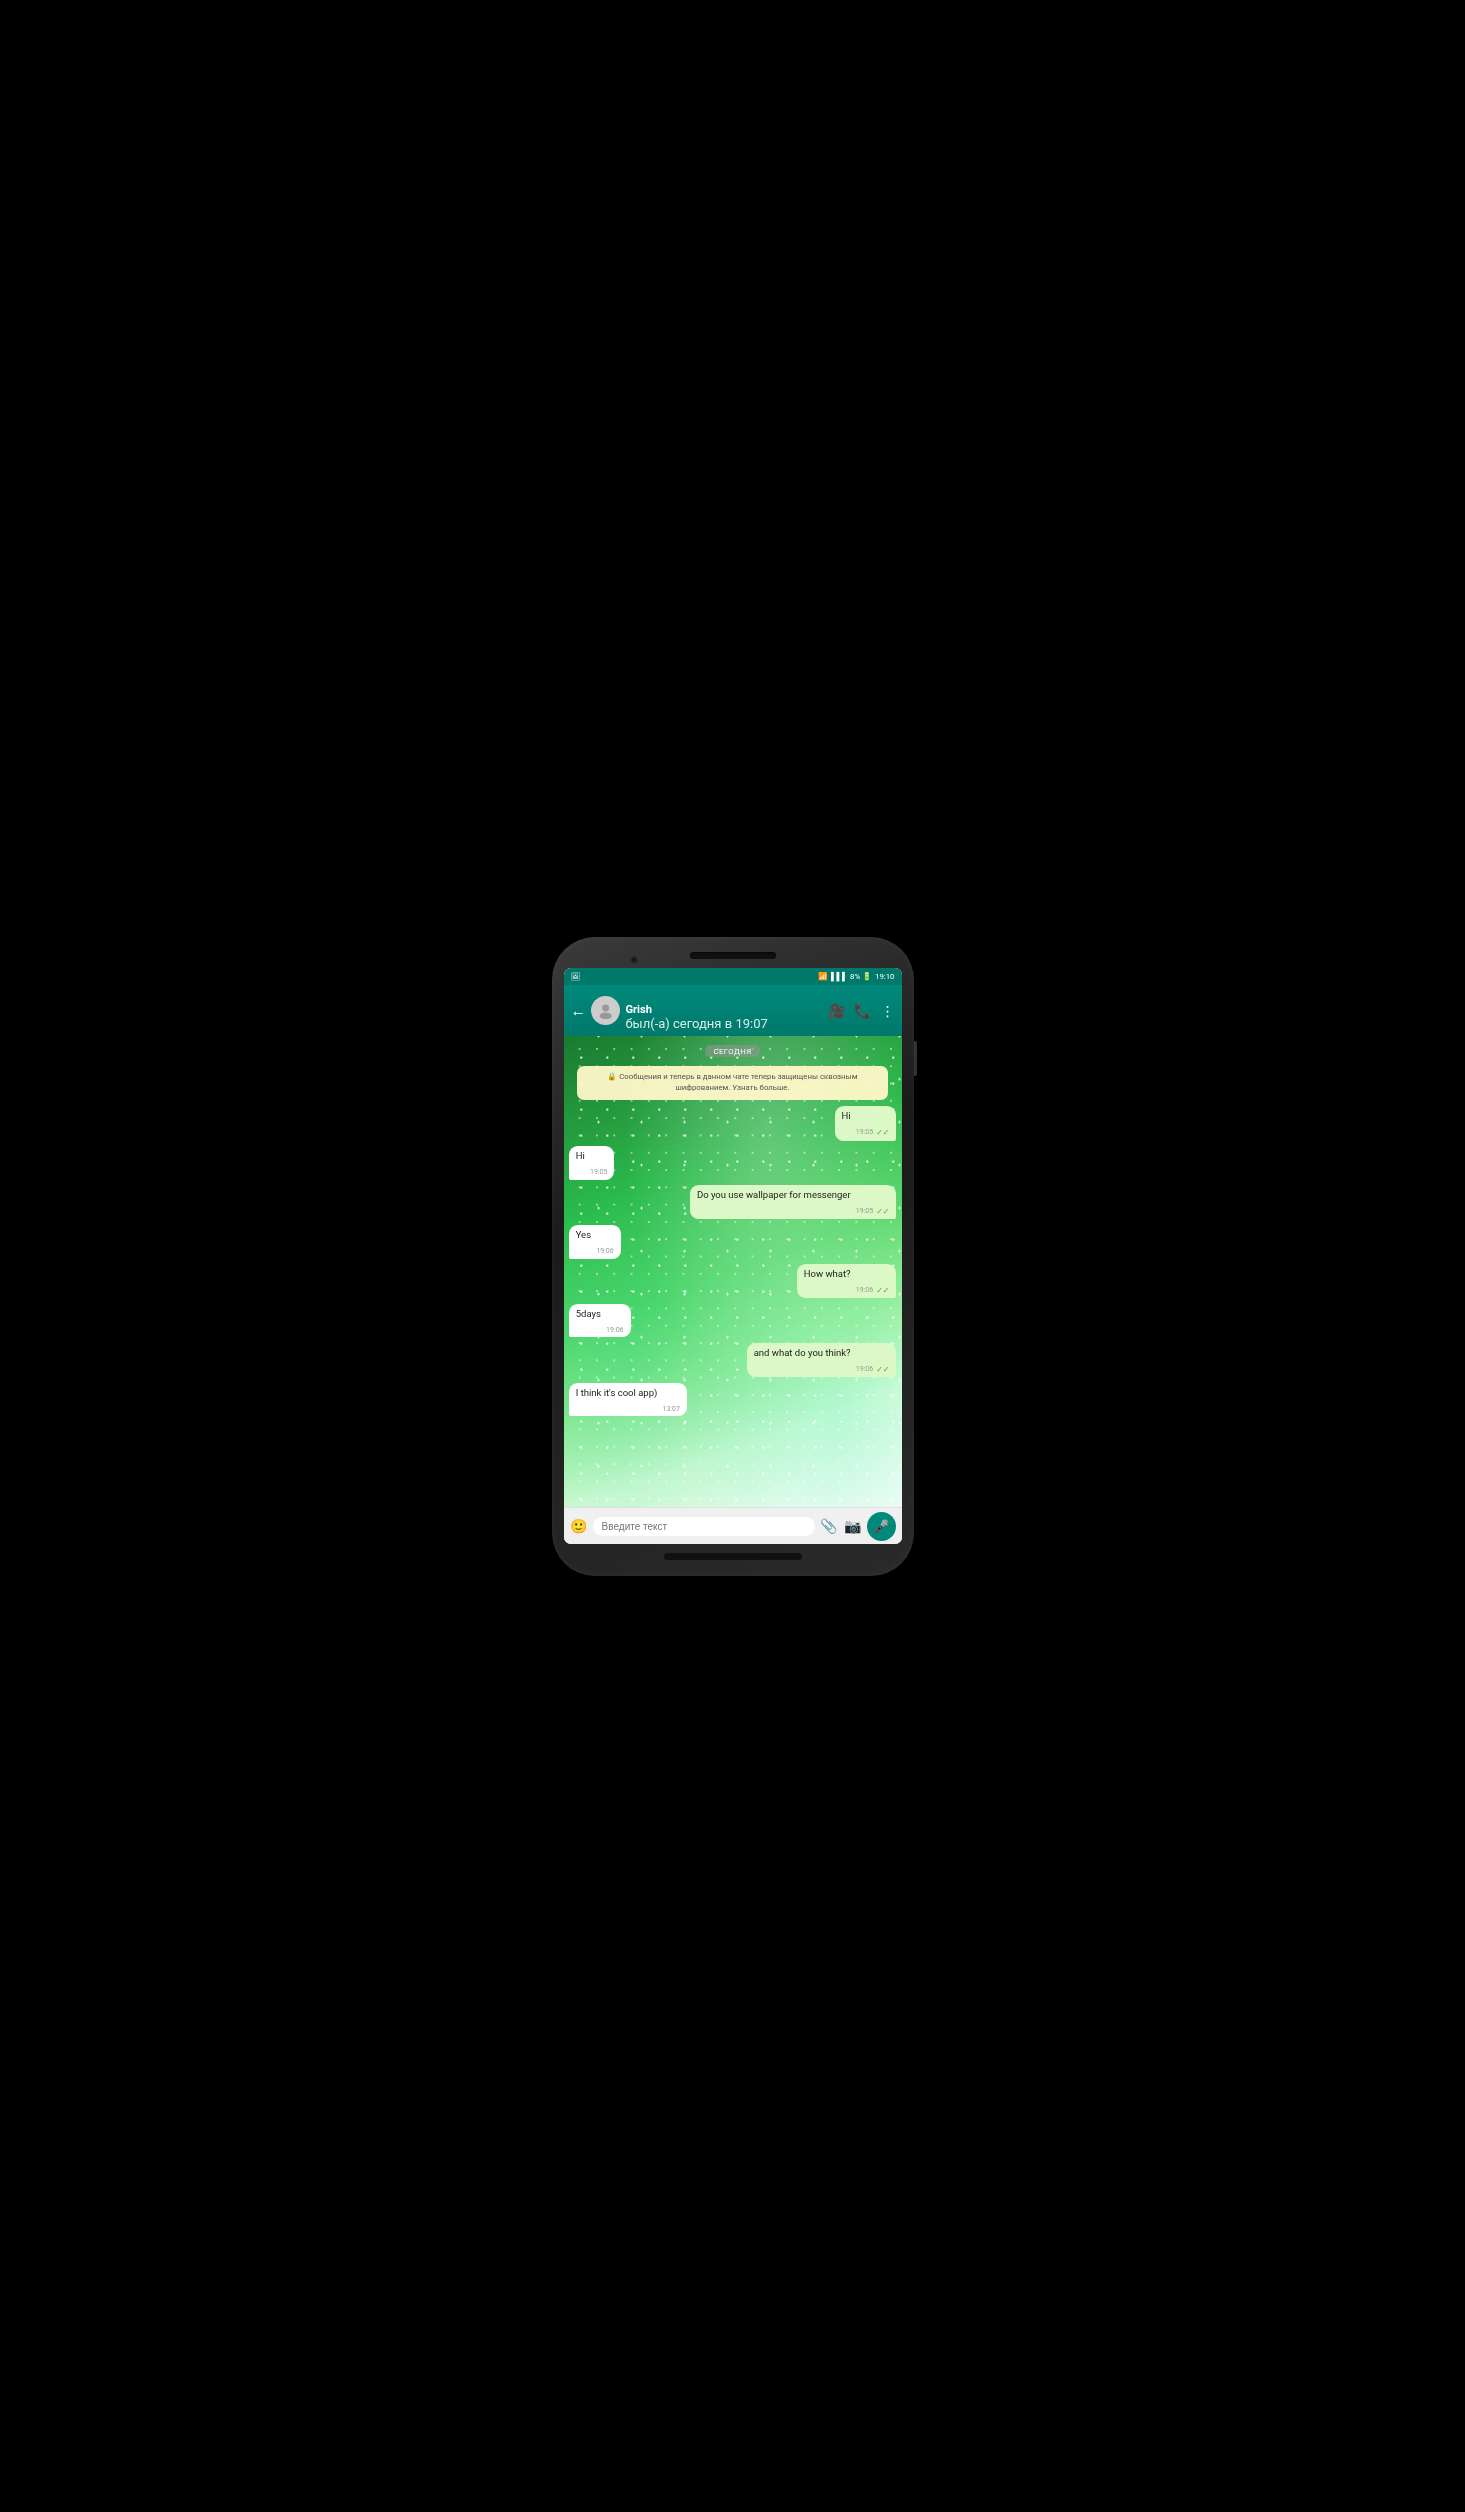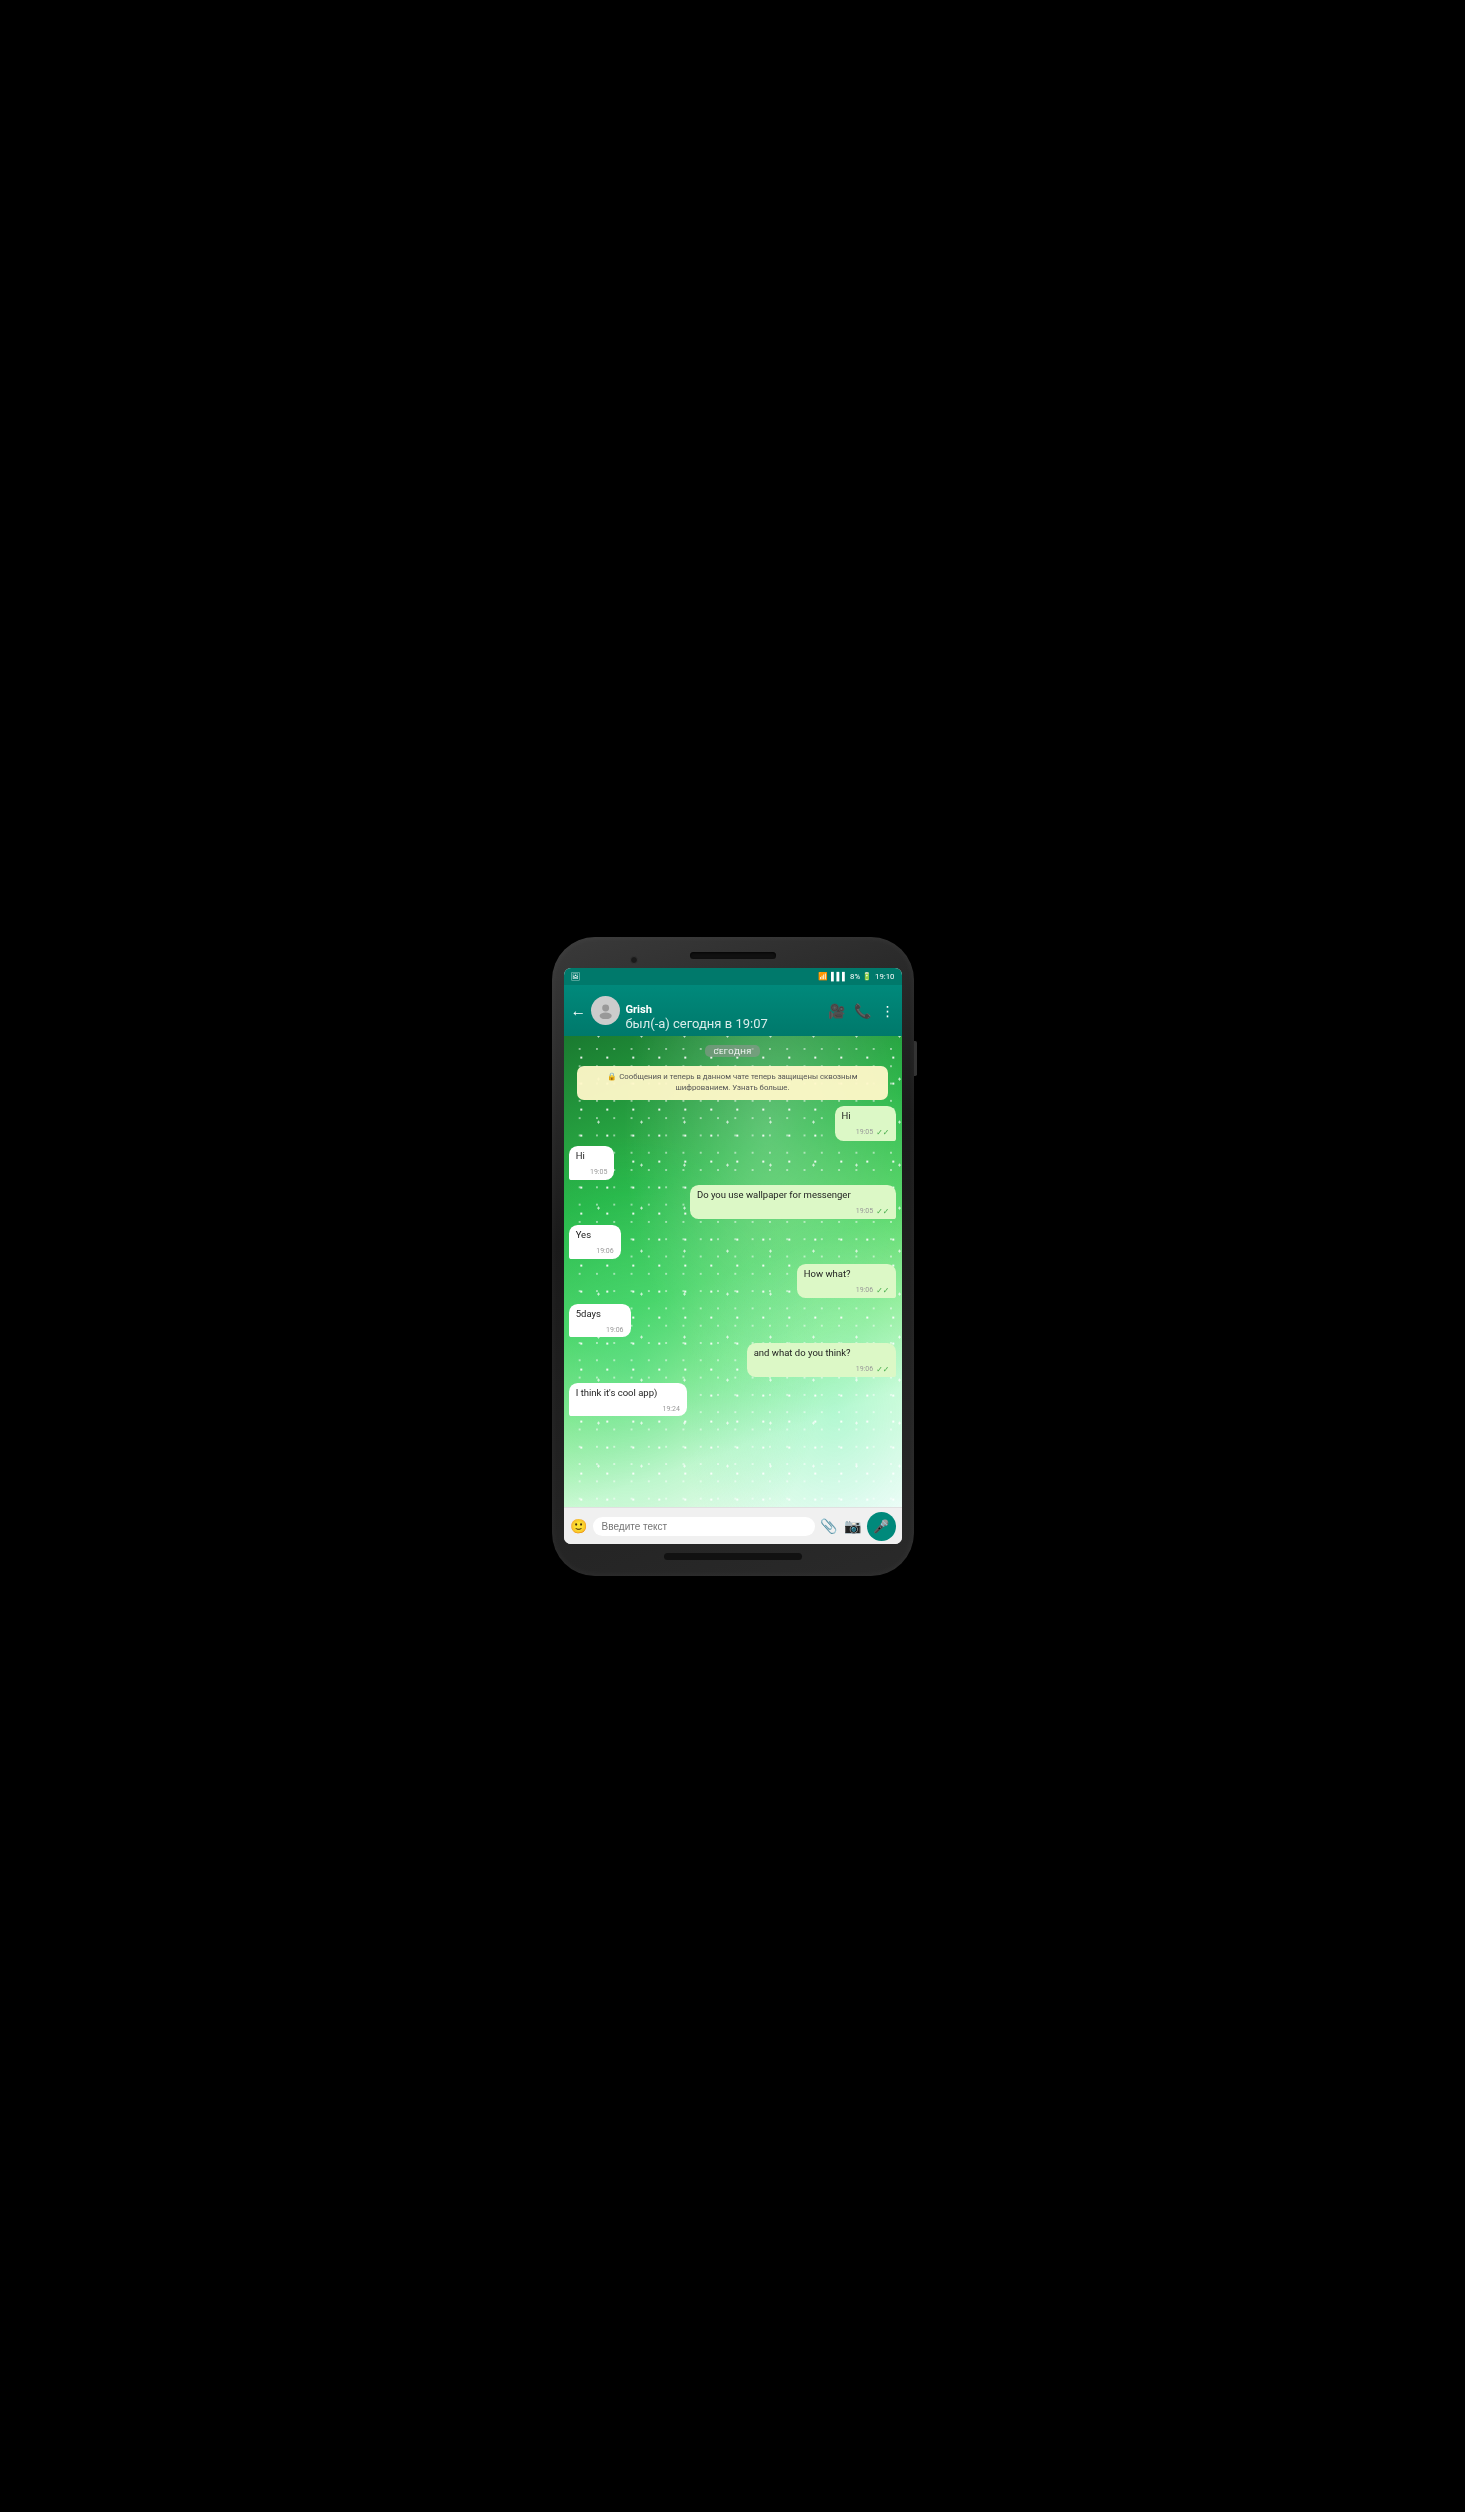--- a/index.html
+++ b/index.html
@@ -387,21 +387,21 @@
               <span>19:06</span>
               <span class="check-mark">✓✓</span>
             </span>
           </div>
         </div>
 
         <div class="msg-row incoming">
           <div class="bubble incoming">
             <span class="bubble-text">I think it's cool app)</span>
             <span class="bubble-meta">
-              <span>19:24</span>
+              <span>13:07</span>
             </span>
           </div>
         </div>
 
       </div>
 
       <div class="xmas-area">
         <div class="xmas-text">Merry Christmas</div>
       </div>
 

